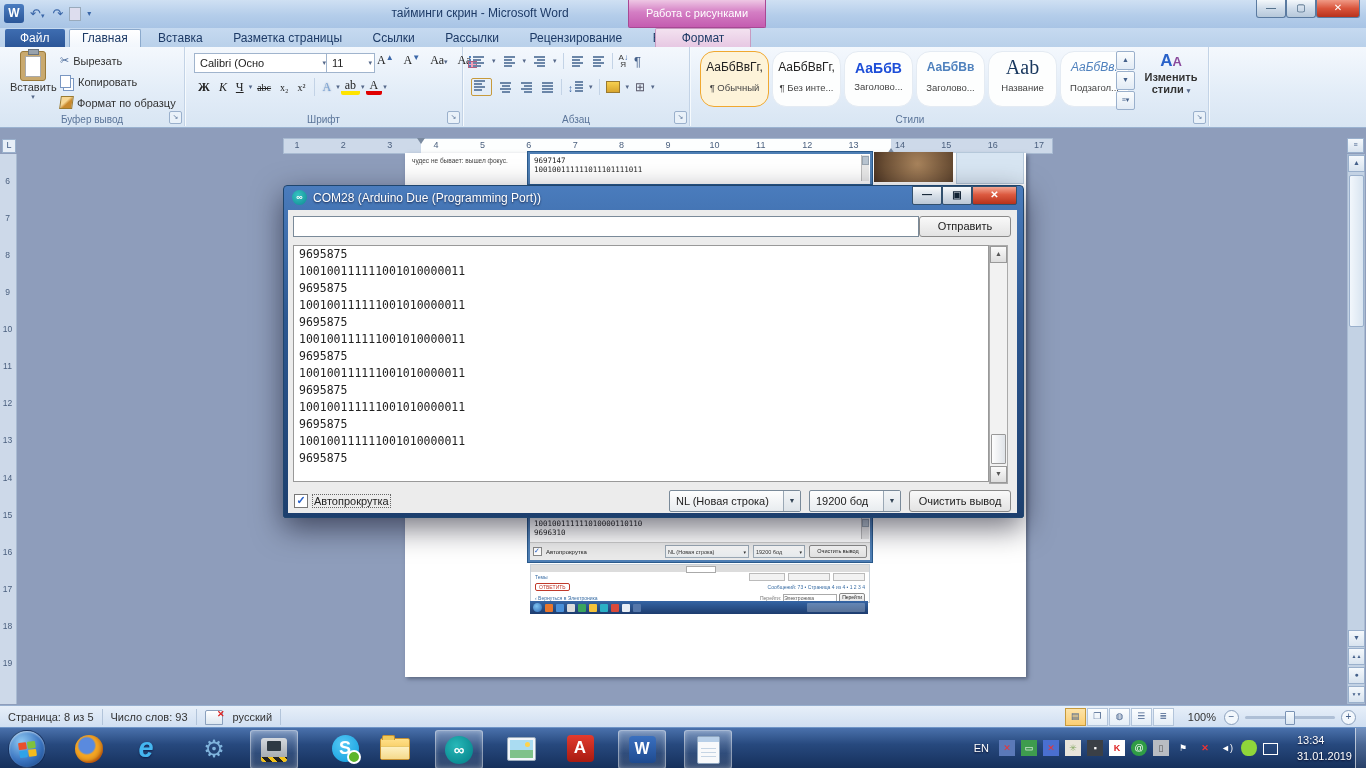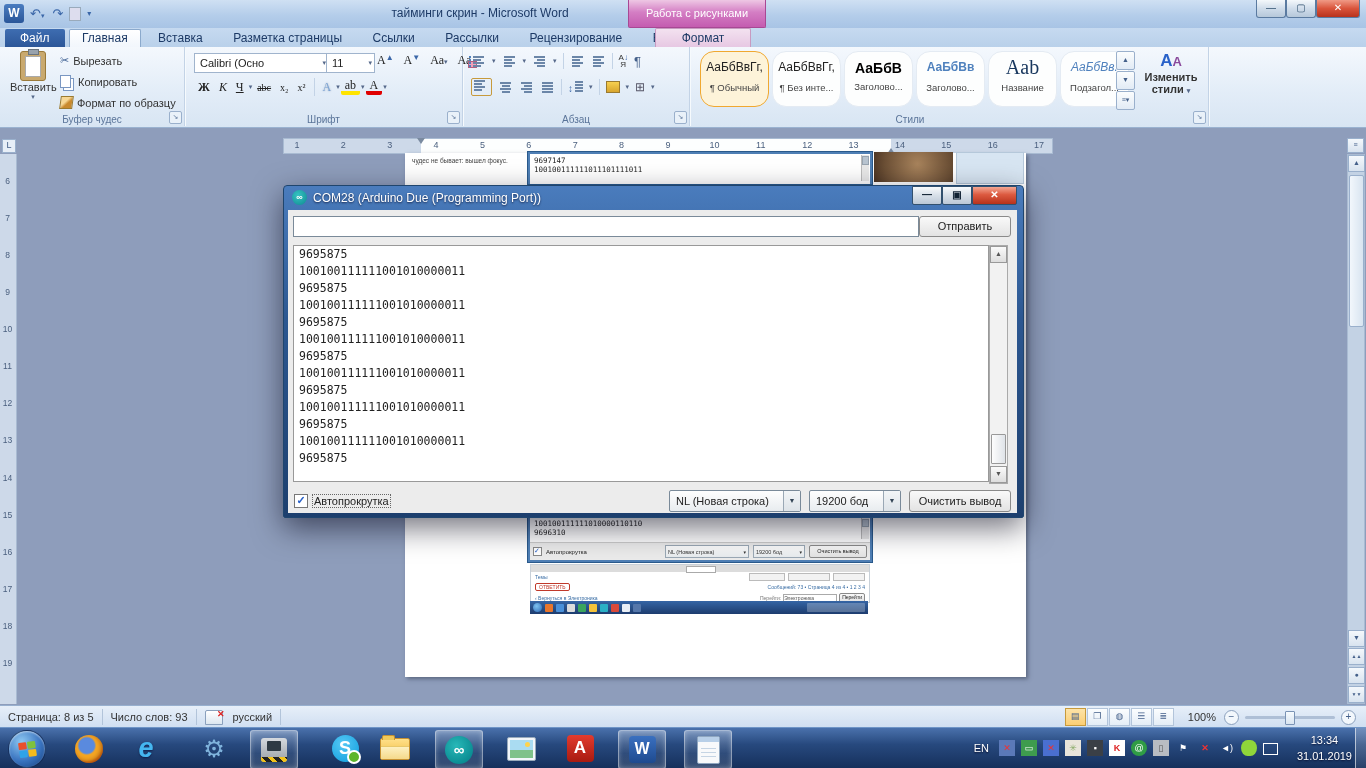--- a/index.html
+++ b/index.html
@@ -120,21 +120,21 @@
   .scombo .txt{padding:0 6px;flex:1;}
   .scombo .arr{width:16px;border-left:1px solid #9aa8b5;text-align:center;font-size:7px;color:#345;
     align-self:stretch;display:flex;align-items:center;justify-content:center;background:linear-gradient(#f2f5f7,#dde3e8);}
   
   #taskbar{left:0;top:727px;width:1366px;height:41px;
     background:linear-gradient(#4a71ac,#27497e 40%,#152f5a);border-top:1px solid #6f95c7;}
   .tb-slot{position:absolute;top:2px;width:46px;height:37px;display:flex;align-items:center;justify-content:center;}
   .boxed{background:linear-gradient(rgba(255,255,255,.28),rgba(255,255,255,.07) 60%,rgba(255,255,255,.15));
     border:1px solid rgba(255,255,255,.45);border-radius:3px;box-shadow:inset 0 0 5px rgba(255,255,255,.3);}
   .tray-i{width:16px;height:16px;font-size:9px;line-height:16px;text-align:center;color:#fff;flex:none;}
-  #clock{position:absolute;right:14px;top:4px;text-align:center;color:#fff;font-size:11px;line-height:16px;
+  #clock{position:absolute;right:14px;top:4px;color:#fff;font-size:11px;line-height:16px;
     text-shadow:0 1px 2px rgba(0,0,30,.8);}
   #showdesk{position:absolute;right:0;top:0;width:10px;height:41px;border-left:1px solid rgba(255,255,255,.6);
     background:linear-gradient(rgba(255,255,255,.22),rgba(255,255,255,.08));}
 </style>
 </head>
 <body>
 
 <div id="screen">
 
   <div id="titlebar" class="abs">
@@ -182,21 +182,21 @@
         <span class="rtxt">Вырезать</span>
       </div>
       <div class="abs flex" style="left:60px;top:28px;gap:4px;">
         <span style="width:9px;height:11px;border:1px solid #7a97c2;background:#fff;box-shadow:3px 3px 0 -1px #fff,3px 3px 0 0 #7a97c2;margin-right:3px;"></span>
         <span class="rtxt">Копировать</span>
       </div>
       <div class="abs flex" style="left:60px;top:49px;gap:4px;">
         <span style="width:11px;height:11px;background:linear-gradient(135deg,#f7d794 40%,#c98a2e 60%);border:1px solid #9a7a30;transform:skewX(-8deg);"></span>
         <span class="rtxt">Формат по образцу</span>
       </div>
-      <div class="glabel">Буфер чудес</div>
+      <div class="glabel">Буфер вывод</div>
       <div class="dlg">↘</div>
     </div>
 
     <div class="rgroup" style="left:185px;width:277px;">
       <div class="combo abs" style="left:9px;top:6px;width:126px;">
         <span>Calibri (Осно</span>
           <span class="car">▾</span>
       </div>
       <div class="combo abs" style="left:141px;top:6px;width:40px;">
         <span>11</span>
@@ -267,21 +267,21 @@
       <div class="abs flex" style="left:10px;top:4px;gap:3px;">
         <div class="scard sel">
           <div class="ssample">АаБбВвГг,</div>
           <div class="sname">¶ Обычный</div>
         </div>
         <div class="scard">
           <div class="ssample">АаБбВвГг,</div>
           <div class="sname">¶ Без инте...</div>
         </div>
         <div class="scard">
-          <div class="ssample" style="color:#000000;font-weight:bold;font-size:14px;">АаБбВ</div>
+          <div class="ssample" style="color:#1d4ed8;font-weight:bold;font-size:14px;">АаБбВ</div>
           <div class="sname" style="margin-top:5px;">Заголово...</div>
         </div>
         <div class="scard">
           <div class="ssample" style="color:#4f81bd;font-weight:bold;">АаБбВв</div>
           <div class="sname">Заголово...</div>
         </div>
         <div class="scard">
           <div class="ssample" style="font-family:'Liberation Serif',serif;font-size:20px;color:#17365d;margin-top:4px;">Aab</div>
           <div class="sname" style="margin-top:3px;">Название</div>
         </div>

